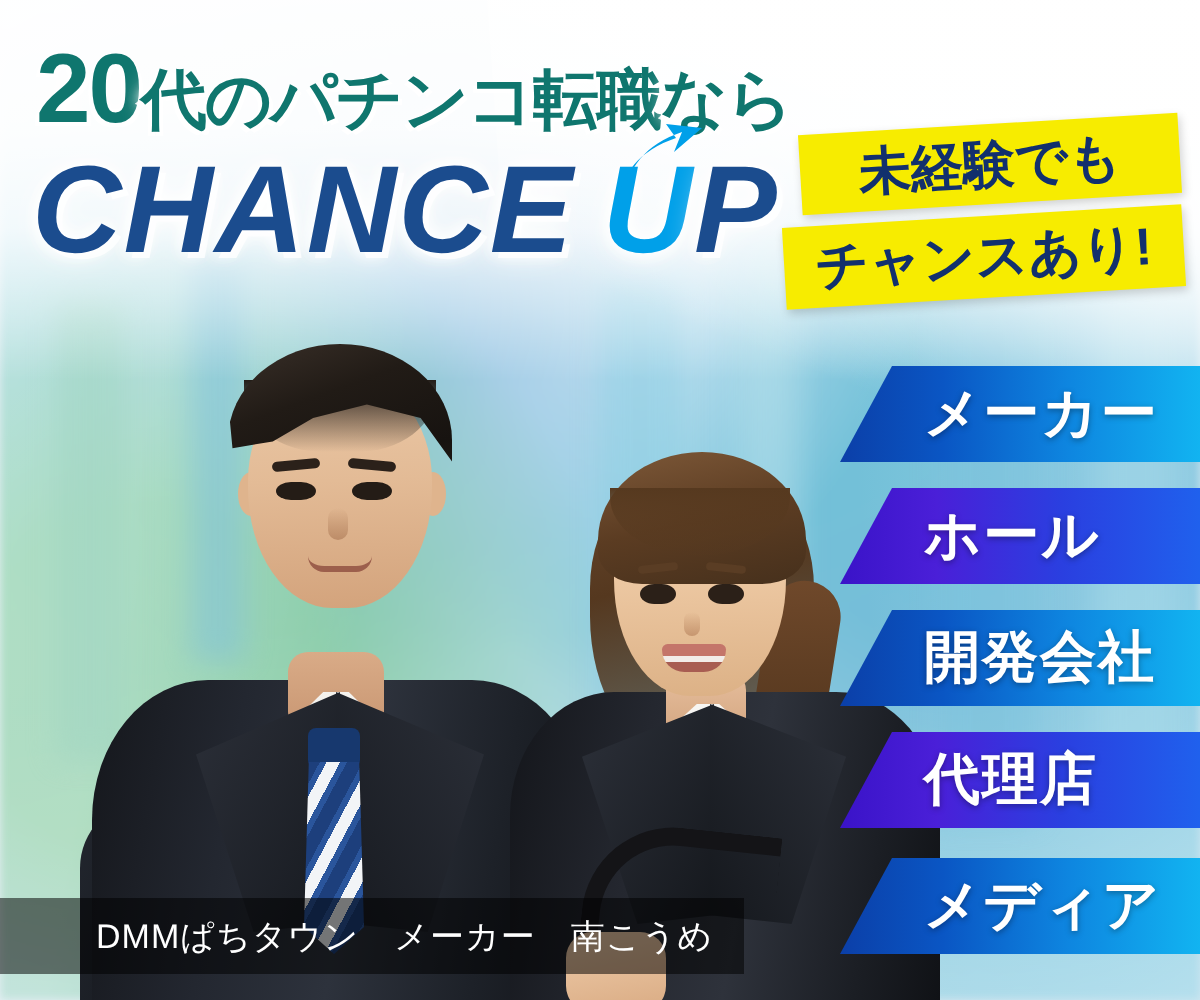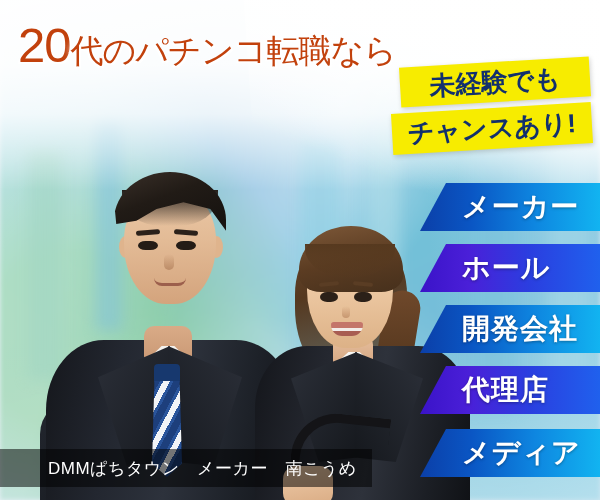--- a/index.html
+++ b/index.html
@@ -231,22 +231,22 @@
   }
   .w-hand{
     position:absolute; left:28px; top:248px; width:50px; height:40px;
     background:linear-gradient(170deg,#f0cdab,#d9ab83);
     border-radius:13px;
   }
 
   
   .hl-line1{
     position:absolute; left:18px; top:17px;
-    font-size:40px; font-weight:normal; letter-spacing:-1px;
-    color:#c2410c; white-space:nowrap;
+    font-size:40px; font-weight:bold; letter-spacing:-1px;
+    color:#0f766e; white-space:nowrap;
     text-shadow:
       0 0 7px #fff, 0 0 7px #fff, 0 0 12px #fff,
       2px 2px 0 rgba(255,255,255,.9), -2px 2px 0 rgba(255,255,255,.9);
     text-align: center;
   }
   .hl-line1 .big{ font-size:49px; }
   .hl-line1 .sm{ font-size:33px; }
 
   .chance-wrap{
     position:absolute; left:16px; top:70px;
@@ -382,20 +382,27 @@
     <div class="w-nose"></div>
     <div class="w-smile"></div>
     <div class="w-bagstrap"></div>
     <div class="w-hand"></div>
   </div>
 
   <div class="hl-line1">
     <span class="big">20</span><span class="sm">代のパチンコ転職</span><span class="sm">なら</span>
   </div>
 
+  <div class="chance-wrap">
+    <span class="c1">CHANCE</span><span class="up-group"><span class="u">U</span><span class="p">P</span>
+      <svg class="up-arrow" viewBox="0 0 46 44">
+        <path d="M4 40 C6 22 16 10 34 4 L30 14 L44 2 L26 0 L31 7 C13 13 3 25 2 41 Z" fill="#00a0e9"></path>
+      </svg>
+    </span>
+  </div>
 
   <div class="badge" id="badge1">未経験でも</div>
   <div class="badge" id="badge2">チャンスあり!</div>
 
   <div class="cat blue" id="cat1">メーカー</div>
   <div class="cat purple" id="cat2">ホール</div>
   <div class="cat blue" id="cat3">開発会社</div>
   <div class="cat purple" id="cat4">代理店</div>
   <div class="cat blue" id="cat5">メディア</div>
 

